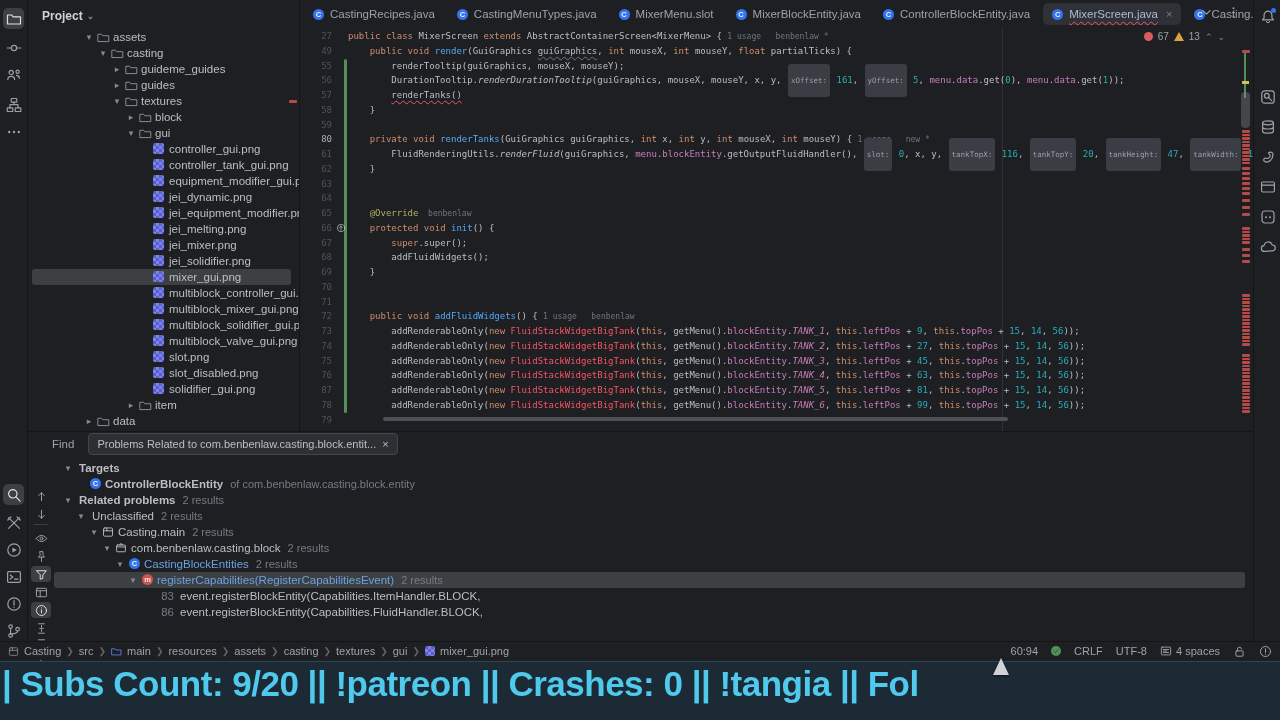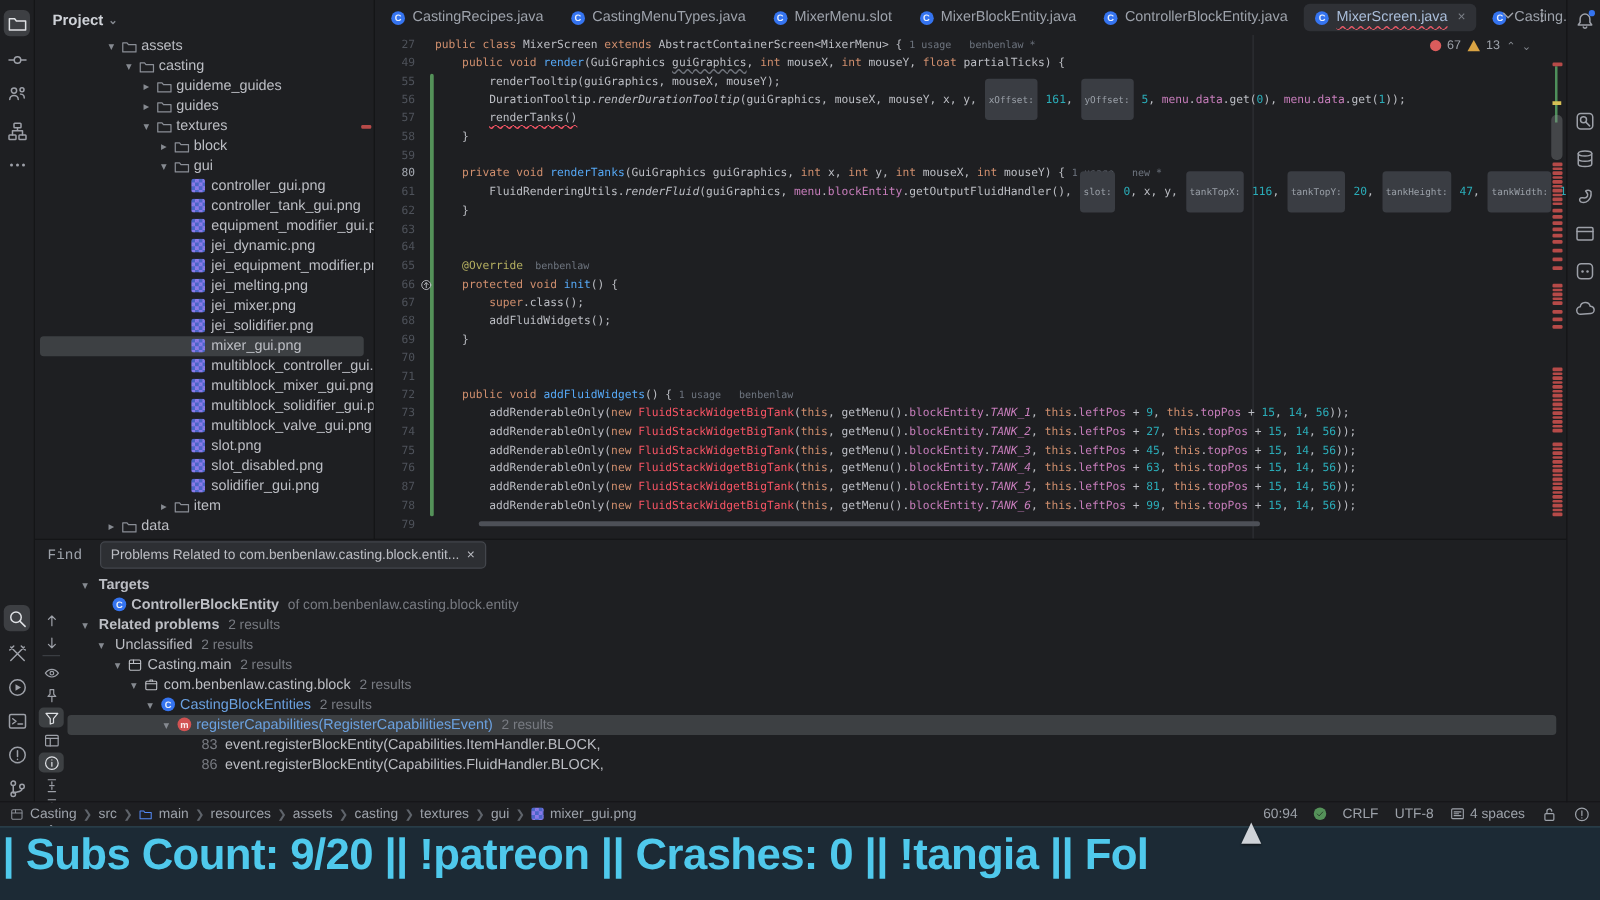--- a/index.html
+++ b/index.html
@@ -60,21 +60,21 @@
   .mark-yellow{position:absolute;left:1px;width:7px;height:3px;background:#d6bf55;}
   .mark-thumb{position:absolute;left:0;width:9px;background:rgba(140,142,146,.35);border-radius:4px;}
   #inspections{position:absolute;right:28px;top:3px;display:flex;align-items:center;gap:5px;
         font-size:10px;color:#9da2aa;}
   .err-dot{width:9px;height:9px;border-radius:50%;background:#db5c5c;display:inline-block;}
   .warn-tri{width:0;height:0;border-left:5px solid transparent;border-right:5px solid transparent;border-bottom:9px solid #d9a343;display:inline-block;}
   .chev-sm{color:#868a91;font-size:9px;}
   
   #find-panel{position:absolute;left:28px;top:432px;width:1225px;height:209px;background:#1e1f22;}
   #find-header{position:absolute;left:0;top:0;width:100%;height:24px;display:flex;align-items:center;}
-  #find-label{margin-left:10px;font-size:11.5px;color:#9da2aa;font-family:Liberation Mono, monospace;}
+  #find-label{margin-left:24px;font-size:11.5px;color:#9da2aa;}
   #find-tab{margin-left:14px;display:flex;align-items:center;gap:6px;height:20px;padding:0 8px;
         background:#2d2f33;border:1px solid #43464c;border-radius:4px;font-size:11px;color:#bcbec4;cursor:pointer;}
   #find-toolbar{position:absolute;left:0;top:26px;width:26px;bottom:0;}
   #find-toolbar .slot{position:absolute;left:3px;width:20px;height:16px;border-radius:4px;display:flex;
         align-items:center;justify-content:center;color:#9da0a8;cursor:pointer;}
   #find-toolbar .slot.active{background:#3d4043;color:#dfe1e5;}
   #find-tree{position:absolute;left:26px;top:26px;right:8px;bottom:0;}
   .find-row{position:absolute;left:0;width:100%;height:16px;font-size:11.5px;display:flex;align-items:center;cursor:pointer;}
   .find-row .sel-bg{position:absolute;left:0;right:0;top:0;bottom:0;background:#3d4043;border-radius:3px;}
   .f-lbl{position:absolute;white-space:nowrap;line-height:16px;color:#bcbec4;}
@@ -490,21 +490,21 @@
         <div class="code-line" style="top: 60px;"><span class="tok-d">        </span><span class="tok-x">renderTanks()</span></div>
         <div class="code-line" style="top: 74.75px;"><span class="tok-d">    }</span></div>
         <div class="code-line" style="top: 89.5px;"></div>
         <div class="code-line" style="top: 104.25px;"><span class="tok-d">    </span><span class="tok-k">private void </span><span class="tok-m">renderTanks</span><span class="tok-d">(GuiGraphics guiGraphics, </span><span class="tok-k">int </span><span class="tok-d">x, </span><span class="tok-k">int </span><span class="tok-d">y, </span><span class="tok-k">int </span><span class="tok-d">mouseX, </span><span class="tok-k">int </span><span class="tok-d">mouseY) { </span><span class="tok-u">1 usage   new *</span></div>
         <div class="code-line" style="top: 119px;"><span class="tok-d">        FluidRenderingUtils.</span><span class="tok-s">renderFluid</span><span class="tok-d">(guiGraphics, </span><span class="tok-f">menu</span><span class="tok-d">.</span><span class="tok-f">blockEntity</span><span class="tok-d">.getOutputFluidHandler(), </span><span class="tok-h">slot:</span><span class="tok-n"> 0</span><span class="tok-d">, x, y, </span><span class="tok-h">tankTopX:</span><span class="tok-n"> 116</span><span class="tok-d">, </span><span class="tok-h">tankTopY:</span><span class="tok-n"> 20</span><span class="tok-d">, </span><span class="tok-h">tankHeight:</span><span class="tok-n"> 47</span><span class="tok-d">, </span><span class="tok-h">tankWidth:</span><span class="tok-n"> 16</span></div>
         <div class="code-line" style="top: 133.75px;"><span class="tok-d">    }</span></div>
         <div class="code-line" style="top: 148.5px;"></div>
         <div class="code-line" style="top: 163.25px;"></div>
         <div class="code-line" style="top: 178px;"><span class="tok-d">    </span><span class="tok-a">@Override</span><span class="tok-u">  benbenlaw</span></div>
         <div class="code-line" style="top: 192.75px;"><span class="tok-d">    </span><span class="tok-k">protected void </span><span class="tok-m">init</span><span class="tok-d">() {</span></div>
-        <div class="code-line" style="top: 207.5px;"><span class="tok-d">        </span><span class="tok-k">super</span><span class="tok-d">.class();</span></div>
+        <div class="code-line" style="top: 207.5px;"><span class="tok-d">        </span><span class="tok-k">super</span><span class="tok-d">.super();</span></div>
         <div class="code-line" style="top: 222.25px;"><span class="tok-d">        addFluidWidgets();</span></div>
         <div class="code-line" style="top: 237px;"><span class="tok-d">    }</span></div>
         <div class="code-line" style="top: 251.75px;"></div>
         <div class="code-line" style="top: 266.5px;"></div>
         <div class="code-line" style="top: 281.25px;"><span class="tok-d">    </span><span class="tok-k">public void </span><span class="tok-m">addFluidWidgets</span><span class="tok-d">() { </span><span class="tok-u">1 usage   benbenlaw</span></div>
         <div class="code-line" style="top: 296px;"><span class="tok-d">        addRenderableOnly(</span><span class="tok-k">new </span><span class="tok-e">FluidStackWidgetBigTank</span><span class="tok-d">(</span><span class="tok-k">this</span><span class="tok-d">, getMenu().</span><span class="tok-f">blockEntity</span><span class="tok-d">.</span><span class="tok-t">TANK_1</span><span class="tok-d">, </span><span class="tok-k">this</span><span class="tok-d">.</span><span class="tok-f">leftPos</span><span class="tok-d"> + </span><span class="tok-n">9</span><span class="tok-d">, </span><span class="tok-k">this</span><span class="tok-d">.</span><span class="tok-f">topPos</span><span class="tok-d"> + </span><span class="tok-n">15</span><span class="tok-d">, </span><span class="tok-n">14</span><span class="tok-d">, </span><span class="tok-n">56</span><span class="tok-d">));</span></div>
         <div class="code-line" style="top: 310.75px;"><span class="tok-d">        addRenderableOnly(</span><span class="tok-k">new </span><span class="tok-e">FluidStackWidgetBigTank</span><span class="tok-d">(</span><span class="tok-k">this</span><span class="tok-d">, getMenu().</span><span class="tok-f">blockEntity</span><span class="tok-d">.</span><span class="tok-t">TANK_2</span><span class="tok-d">, </span><span class="tok-k">this</span><span class="tok-d">.</span><span class="tok-f">leftPos</span><span class="tok-d"> + </span><span class="tok-n">27</span><span class="tok-d">, </span><span class="tok-k">this</span><span class="tok-d">.</span><span class="tok-f">topPos</span><span class="tok-d"> + </span><span class="tok-n">15</span><span class="tok-d">, </span><span class="tok-n">14</span><span class="tok-d">, </span><span class="tok-n">56</span><span class="tok-d">));</span></div>
         <div class="code-line" style="top: 325.5px;"><span class="tok-d">        addRenderableOnly(</span><span class="tok-k">new </span><span class="tok-e">FluidStackWidgetBigTank</span><span class="tok-d">(</span><span class="tok-k">this</span><span class="tok-d">, getMenu().</span><span class="tok-f">blockEntity</span><span class="tok-d">.</span><span class="tok-t">TANK_3</span><span class="tok-d">, </span><span class="tok-k">this</span><span class="tok-d">.</span><span class="tok-f">leftPos</span><span class="tok-d"> + </span><span class="tok-n">45</span><span class="tok-d">, </span><span class="tok-k">this</span><span class="tok-d">.</span><span class="tok-f">topPos</span><span class="tok-d"> + </span><span class="tok-n">15</span><span class="tok-d">, </span><span class="tok-n">14</span><span class="tok-d">, </span><span class="tok-n">56</span><span class="tok-d">));</span></div>
         <div class="code-line" style="top: 340.25px;"><span class="tok-d">        addRenderableOnly(</span><span class="tok-k">new </span><span class="tok-e">FluidStackWidgetBigTank</span><span class="tok-d">(</span><span class="tok-k">this</span><span class="tok-d">, getMenu().</span><span class="tok-f">blockEntity</span><span class="tok-d">.</span><span class="tok-t">TANK_4</span><span class="tok-d">, </span><span class="tok-k">this</span><span class="tok-d">.</span><span class="tok-f">leftPos</span><span class="tok-d"> + </span><span class="tok-n">63</span><span class="tok-d">, </span><span class="tok-k">this</span><span class="tok-d">.</span><span class="tok-f">topPos</span><span class="tok-d"> + </span><span class="tok-n">15</span><span class="tok-d">, </span><span class="tok-n">14</span><span class="tok-d">, </span><span class="tok-n">56</span><span class="tok-d">));</span></div>
         <div class="code-line" style="top: 355px;"><span class="tok-d">        addRenderableOnly(</span><span class="tok-k">new </span><span class="tok-e">FluidStackWidgetBigTank</span><span class="tok-d">(</span><span class="tok-k">this</span><span class="tok-d">, getMenu().</span><span class="tok-f">blockEntity</span><span class="tok-d">.</span><span class="tok-t">TANK_5</span><span class="tok-d">, </span><span class="tok-k">this</span><span class="tok-d">.</span><span class="tok-f">leftPos</span><span class="tok-d"> + </span><span class="tok-n">81</span><span class="tok-d">, </span><span class="tok-k">this</span><span class="tok-d">.</span><span class="tok-f">topPos</span><span class="tok-d"> + </span><span class="tok-n">15</span><span class="tok-d">, </span><span class="tok-n">14</span><span class="tok-d">, </span><span class="tok-n">56</span><span class="tok-d">));</span></div>

